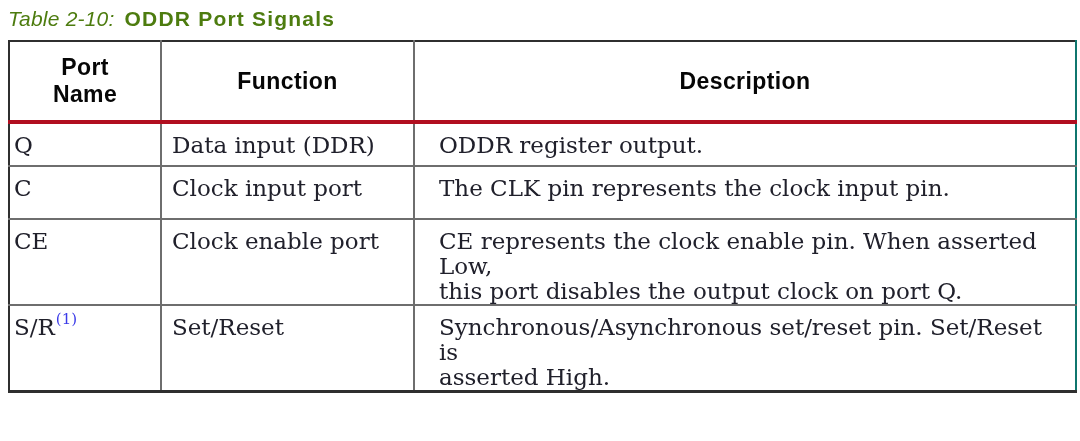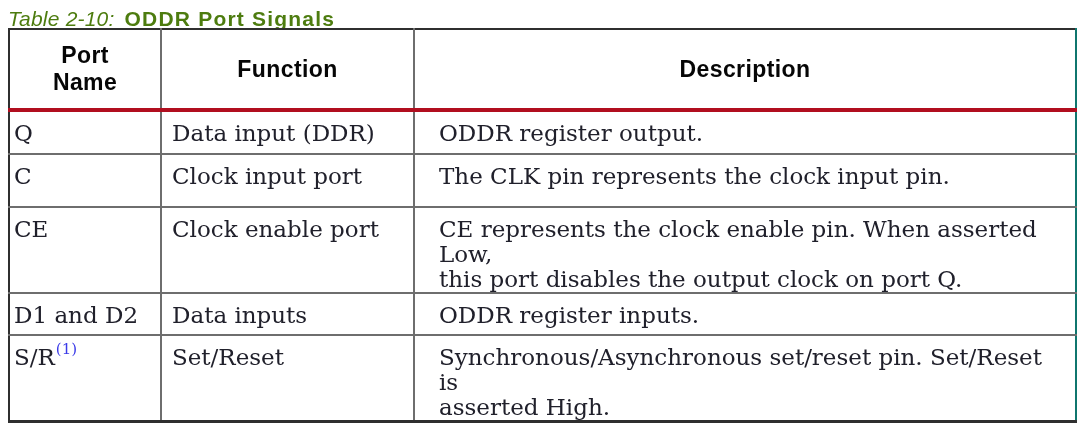--- a/index.html
+++ b/index.html
@@ -9,21 +9,21 @@
   }
   
   .caption{
     position:absolute;left:8px;top:5px;display:flex;align-items:baseline;
     line-height:27px;white-space:nowrap;color:#4d7c0f;
   }
   .cap-label{font-style:italic;font-size:21px;letter-spacing:0.2px;}
   .cap-title{font-weight:bold;font-size:21px;margin-left:10px;letter-spacing:1.2px;}
   
   table.sig{
-    position:absolute;left:8px;top:28px;width:1067px;
+    position:absolute;left:8px;top:40px;width:1067px;
     border-collapse:collapse;table-layout:fixed;background:#14b8a6;
   }
   col.c1{width:152px;} col.c2{width:253px;} col.c3{width:662px;}
   th,td{border:2px solid #6e6e6e;background:#ffffff;}
   
   thead th{border-top:2px solid #2f2f2f;}
   th:first-child,td:first-child{border-left:2px solid #2f2f2f;}
   th:last-child,td:last-child{border-right:2px solid #0f766e;}
   tbody tr:last-child td{border-bottom:3px solid #2f2f2f;}
   
@@ -83,25 +83,20 @@
         <td class="c1">C</td>
         <td class="c2">Clock input port</td>
         <td class="c3">The CLK pin represents the clock input pin.</td>
       </tr>
       <tr class="r2">
         <td class="c1">CE</td>
         <td class="c2">Clock enable port</td>
         <td class="c3">CE represents the clock enable pin. When asserted Low,
 this port disables the output clock on port Q.</td>
       </tr>
-      <tr class="r3">
-        <td class="c1">D1 and D2</td>
-        <td class="c2">Data inputs</td>
-        <td class="c3">ODDR register inputs.</td>
-      </tr>
       <tr class="r4">
         <td class="c1"><span>S/R</span><sup class="fn">(1)</sup></td>
         <td class="c2">Set/Reset</td>
         <td class="c3">Synchronous/Asynchronous set/reset pin. Set/Reset is
 asserted High.</td>
       </tr>
     </tbody>
   </table>
 
 </div>

